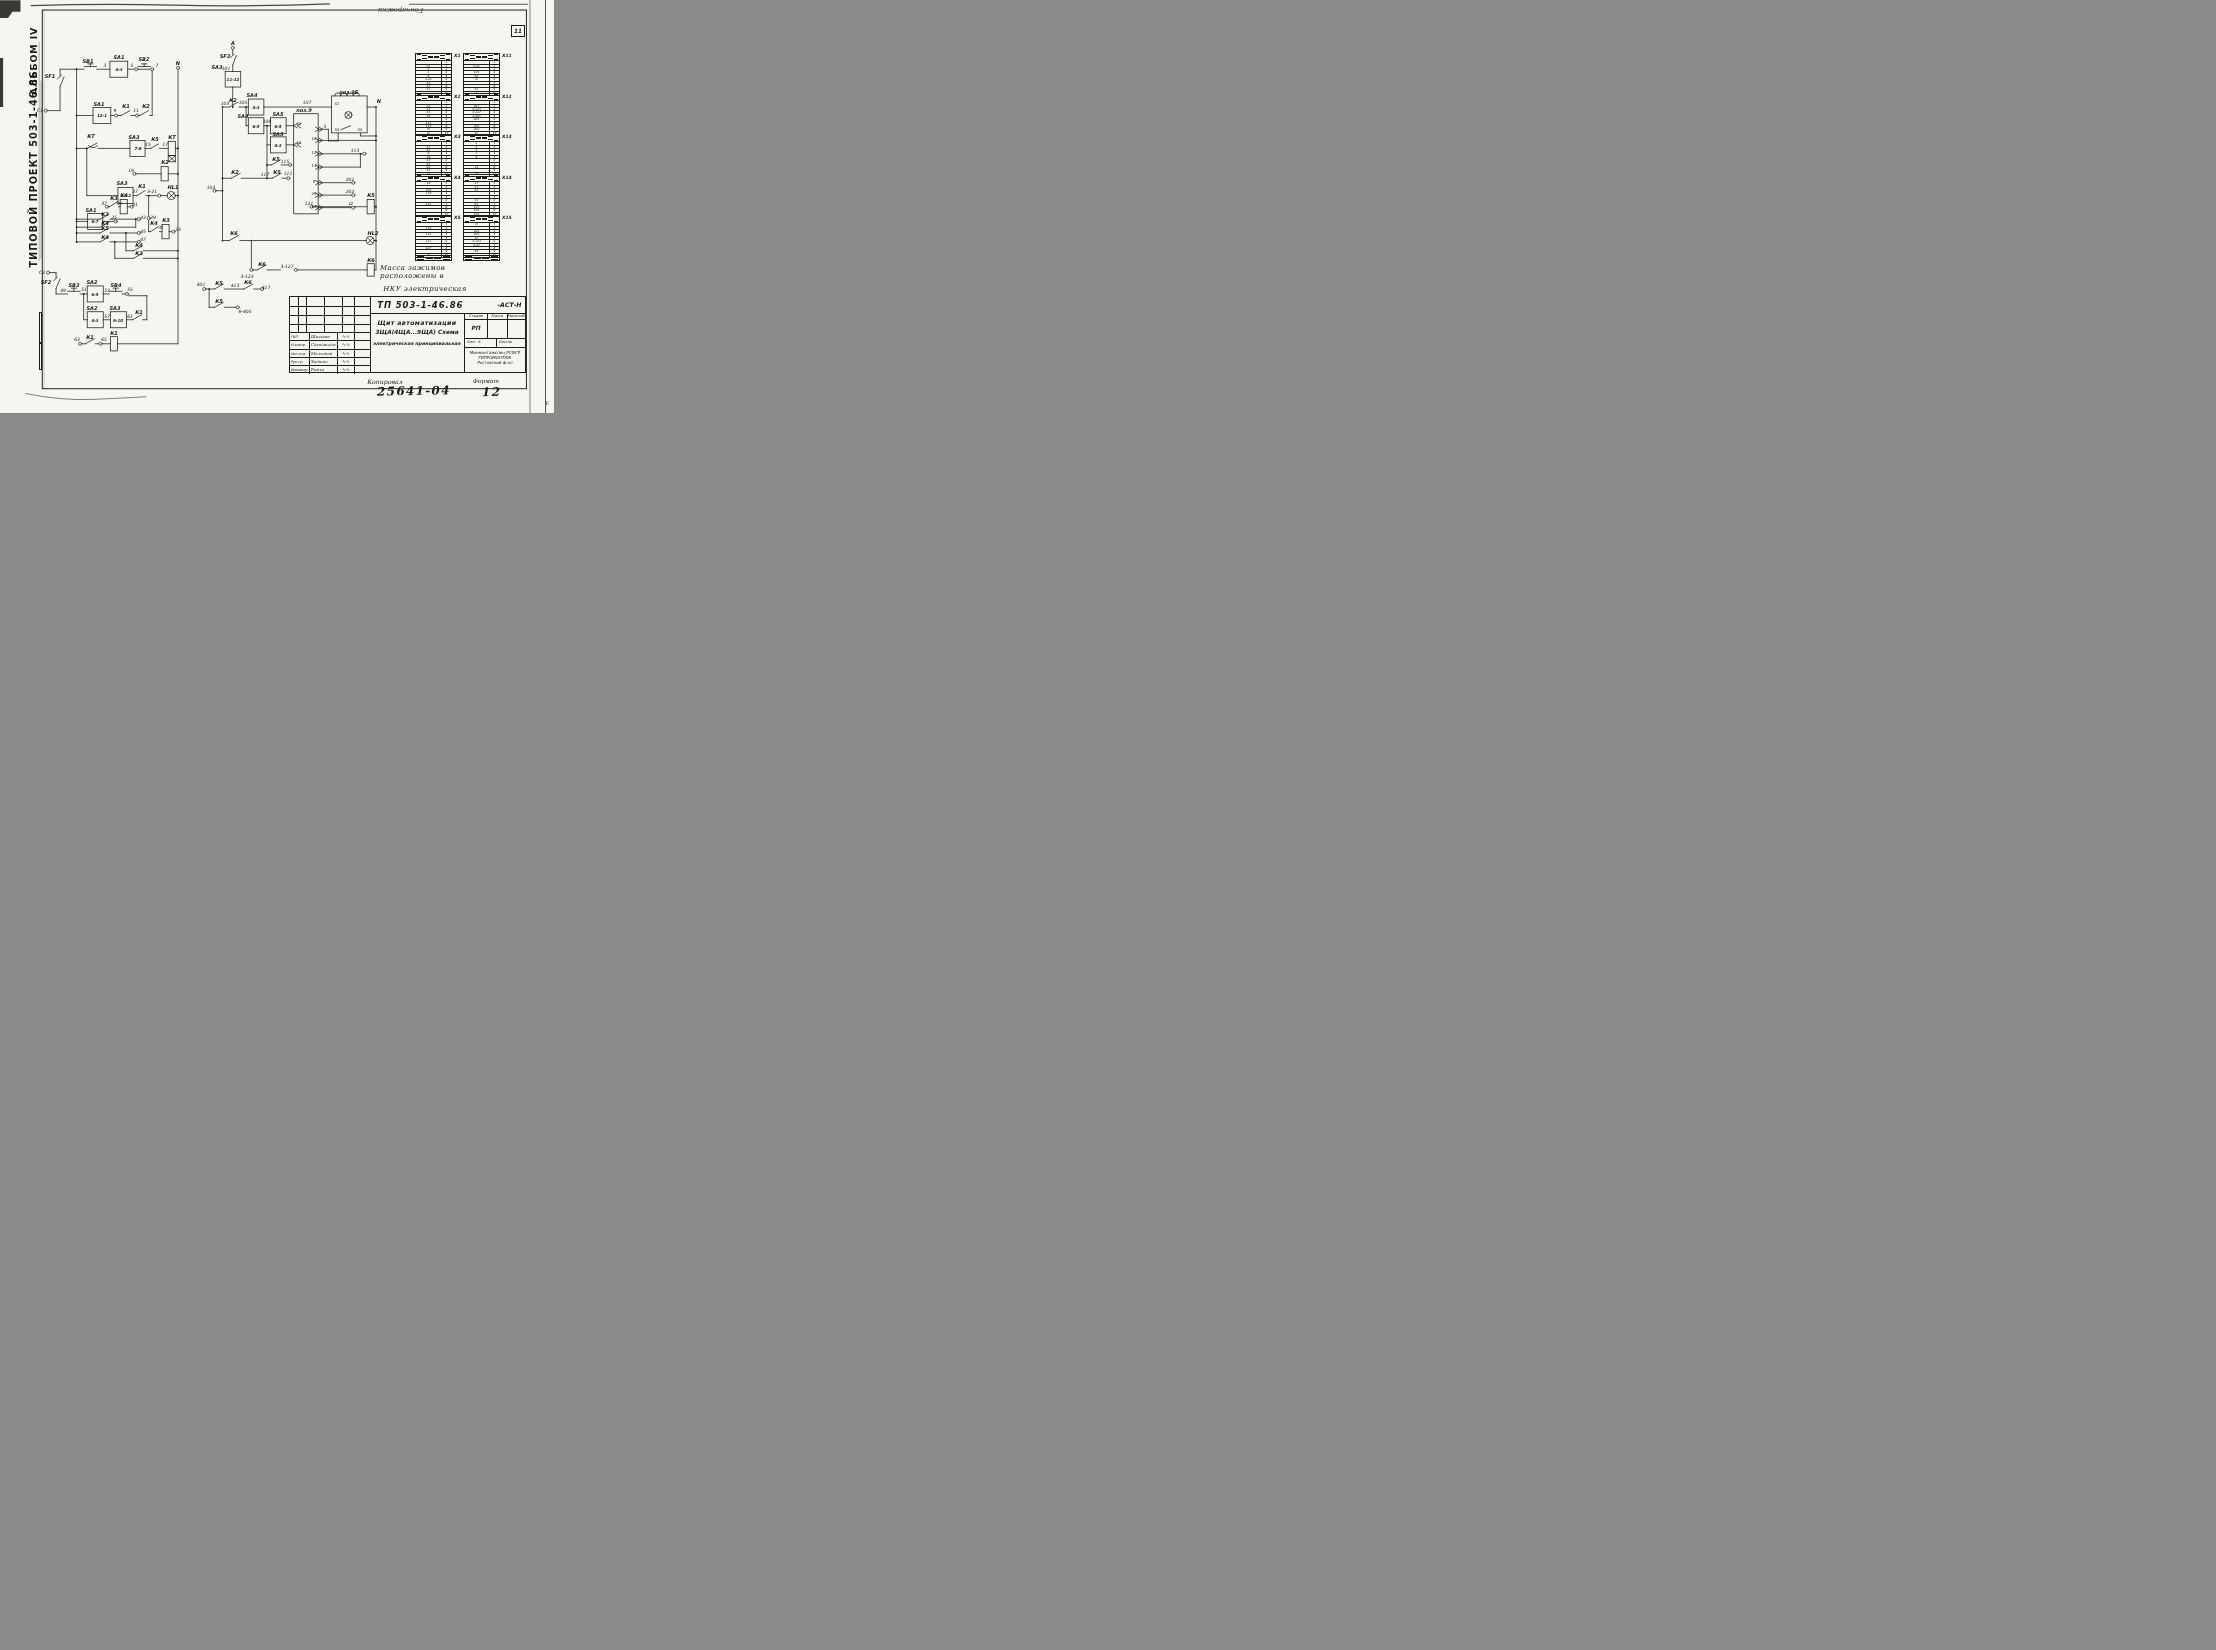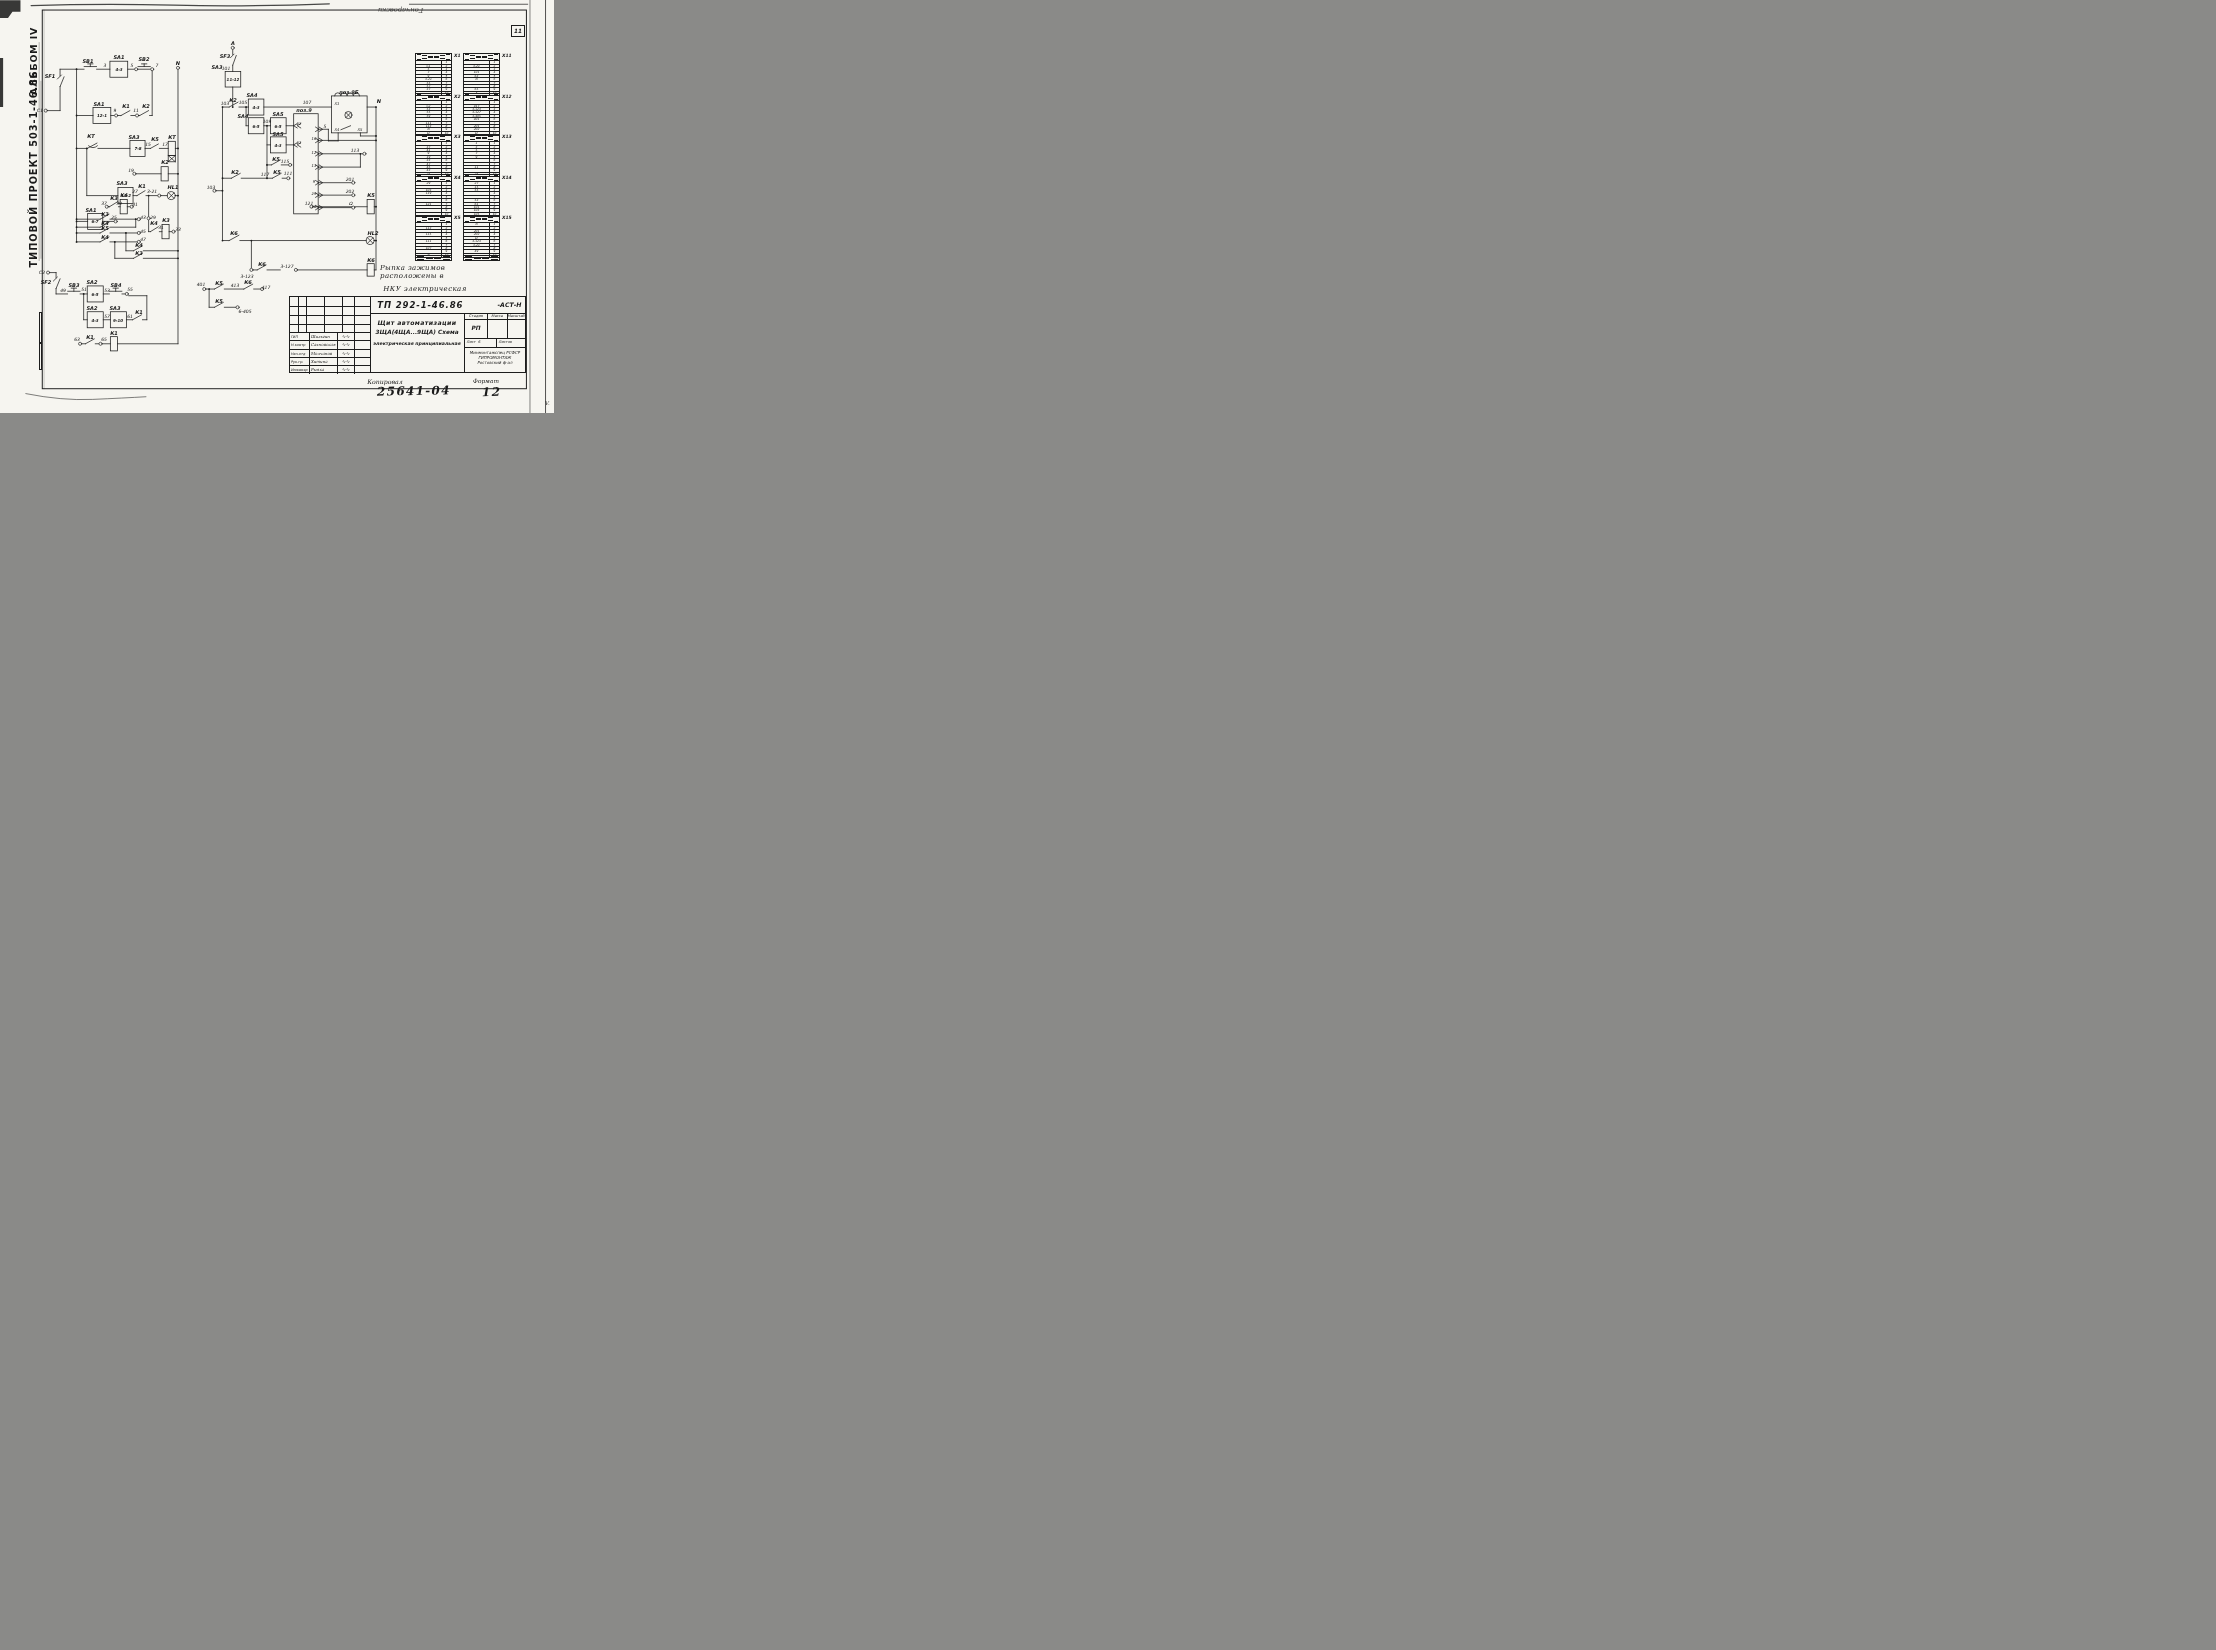--- a/index.html
+++ b/index.html
@@ -281,21 +281,21 @@
   <span class="vtext" style="left:33px;top:169px;font-size:9.8px;letter-spacing:0.9px;">ТИПОВОЙ ПРОЕКТ 503-1-46.86</span>
   <div class="marginbox" style="left:39px;top:312px;width:3.1px;height:31px;"></div>
   <div class="marginbox" style="left:39px;top:343px;width:3.1px;height:27px;"></div>
 
   <div class="pagenumbox">
     <span>11</span>
   </div>
 
   <div class="topscript hand">Гончаровски</div>
 
-  <span class="note1 hand" style="left:438px;top:272px;">Рыпка зажимов расположены в</span>
+  <span class="note1 hand" style="left:438px;top:272px;">Масса зажимов расположены в</span>
   <span class="note2 hand" style="left:425px;top:289px;">НКУ   электрическая</span>
 
   <div id="labels">
       <span class="lbl lc" style="left: 50px; top: 76px;">SF1</span>
       <span class="lbl lc" style="left: 88px; top: 61px;">SB1</span>
       <span class="lbl lc" style="left: 119px; top: 57px;">SA1</span>
       <span class="lbl lb" style="left: 119px; top: 69px;">4-3</span>
       <span class="lbl lw" style="left: 105px; top: 65px;">3</span>
       <span class="lbl lw" style="left: 132px; top: 65px;">5</span>
       <span class="lbl lc" style="left: 144px; top: 59px;">SB2</span>
@@ -909,21 +909,21 @@
           <span class="sdate"></span>
         </div>
         <div class="srow">
           <span class="srole">Инженер</span>
           <span class="sname">Рыпка</span>
           <span class="ssig">∿∿</span>
           <span class="sdate"></span>
         </div>
       </div>
     <div class="tb-doc">
-      <span class="docnum">ТП 292-1-46.86</span>
+      <span class="docnum">ТП 503-1-46.86</span>
       <span class="docsuf">-АСТ-Н</span>
     </div>
     <div class="tb-title">
       <div class="tt1">Щит автоматизации</div>
       <div class="tt2">3ЩА(4ЩА...9ЩА) Схема</div>
       <div class="tt3">электрическая принципиальная</div>
     </div>
     <div class="tb-right">
       <div class="st-h">
         <span style="width:23px;">Стадия</span>

